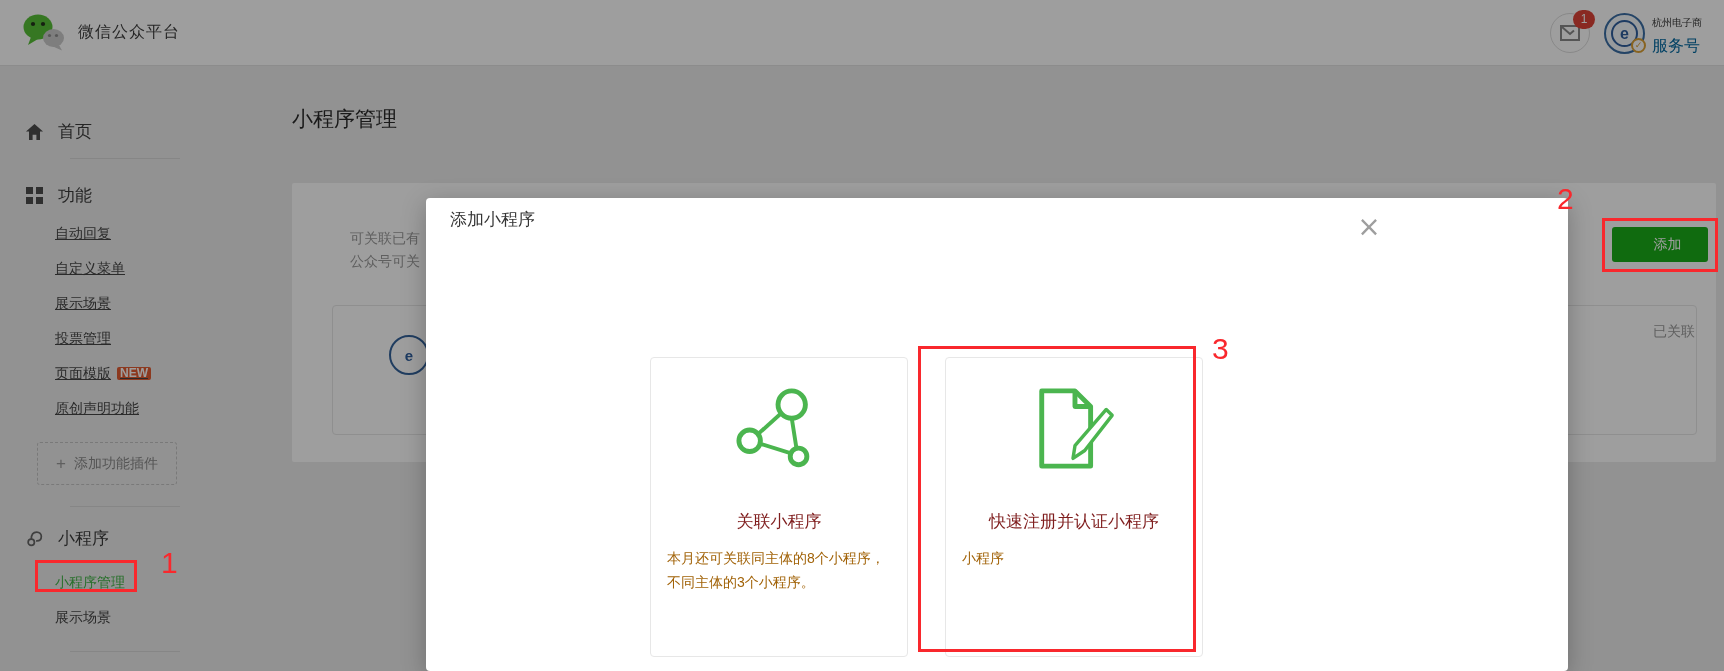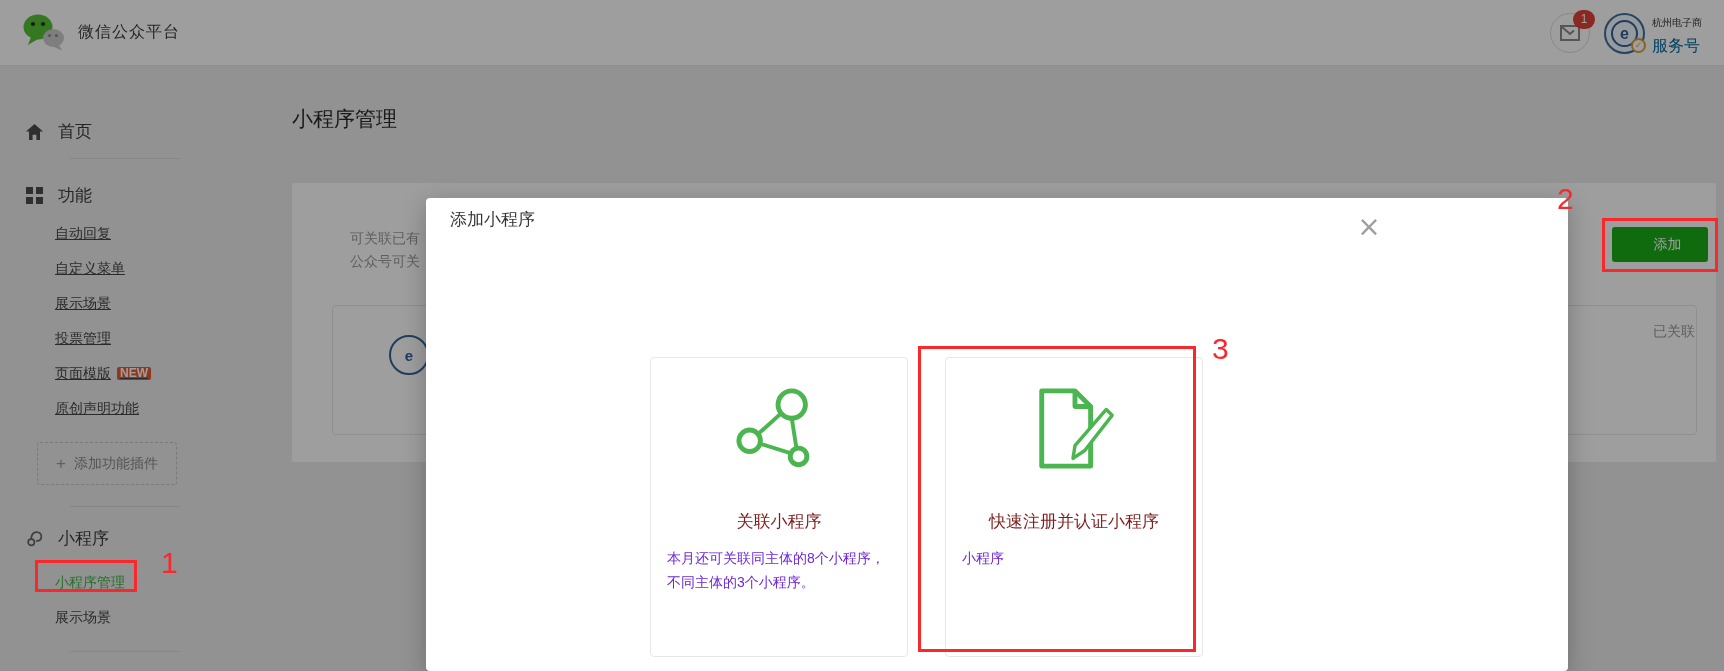--- a/index.html
+++ b/index.html
@@ -43,21 +43,21 @@
   
   .overlay { position:absolute; left:0; top:0; width:1724px; height:671px; background:rgba(0,0,0,0.38); z-index:10; }
   .modal { position:absolute; left:426px; top:198px; width:1142px; height:473px; background:#fff; border-radius:4px; box-shadow:0 6px 24px rgba(0,0,0,0.25); z-index:20; }
   .modal-title { position:absolute; left:24px; top:10px; font-size:17px; color:#353535; }
   .modal-close { position:absolute; left:927px; top:14px; width:32px; height:32px; font-size:28px; color:#9e9e9e; text-align:center; line-height:30px; cursor:pointer; font-family:"DejaVu Sans",sans-serif; }
   .opt-card { position:absolute; top:159px; width:258px; height:300px; background:#fff; border:1px solid #e7e7e7; border-radius:4px; cursor:pointer; }
   .opt-card.c1 { left:224px; }
   .opt-card.c2 { left:519px; }
   .opt-icon { display:block; margin:28px auto 0; }
   .opt-title { position:absolute; left:0; top:152px; width:100%; text-align:center; font-size:17px; color:#7f1d1d; }
-  .opt-desc { position:absolute; left:16px; right:16px; top:188px; font-size:14px; color:#6d28d9; line-height:24px; }
+  .opt-desc { position:absolute; left:16px; right:16px; top:188px; font-size:14px; color:#a16207; line-height:24px; }
 
   
   .anno { position:absolute; border:3px solid #f9282d; z-index:60; pointer-events:none; }
   .anno-num { position:absolute; color:#f9282d; font-size:30px; z-index:60; pointer-events:none; }
   .anno-box-1 { left:35px; top:560px; width:102px; height:32px; }
   .num-1 { left:161px; top:546px; }
   .anno-box-2 { left:1602px; top:218px; width:116px; height:54px; }
   .num-2 { left:1557px; top:182px; }
   .anno-box-3 { left:918px; top:346px; width:278px; height:306px; }
   .num-3 { left:1212px; top:332px; }

